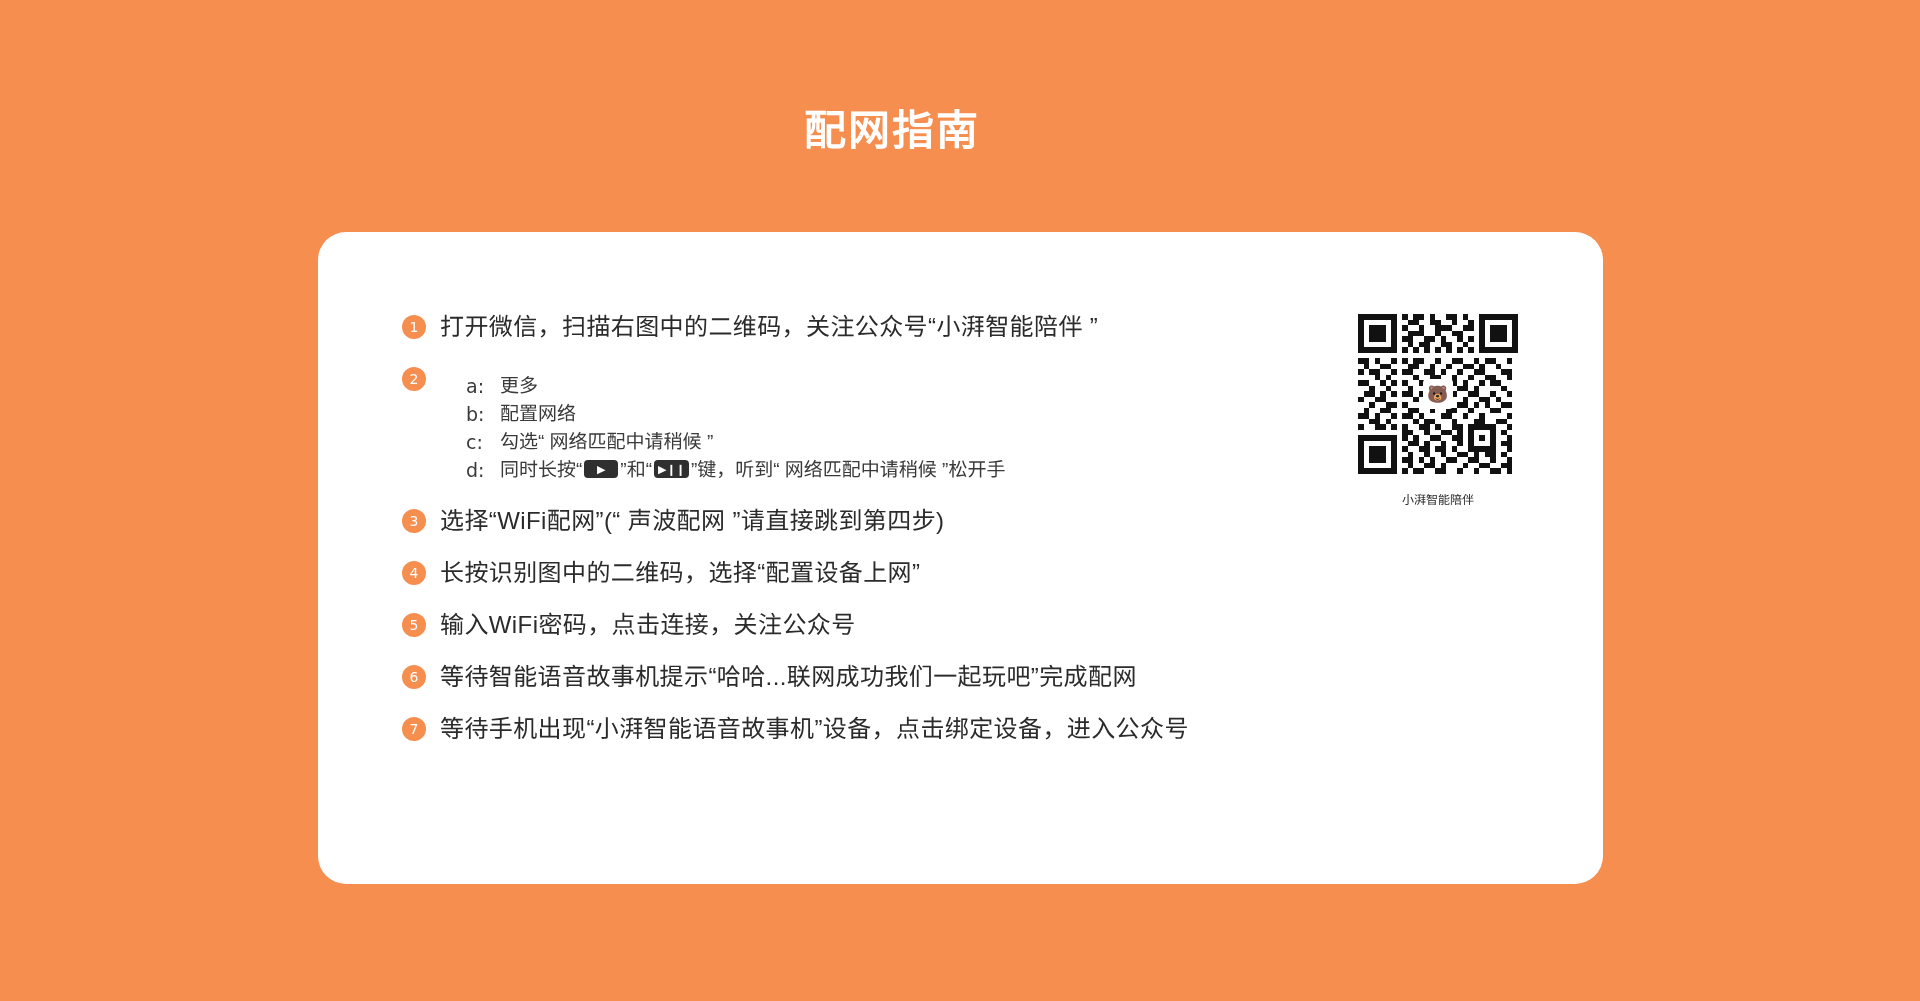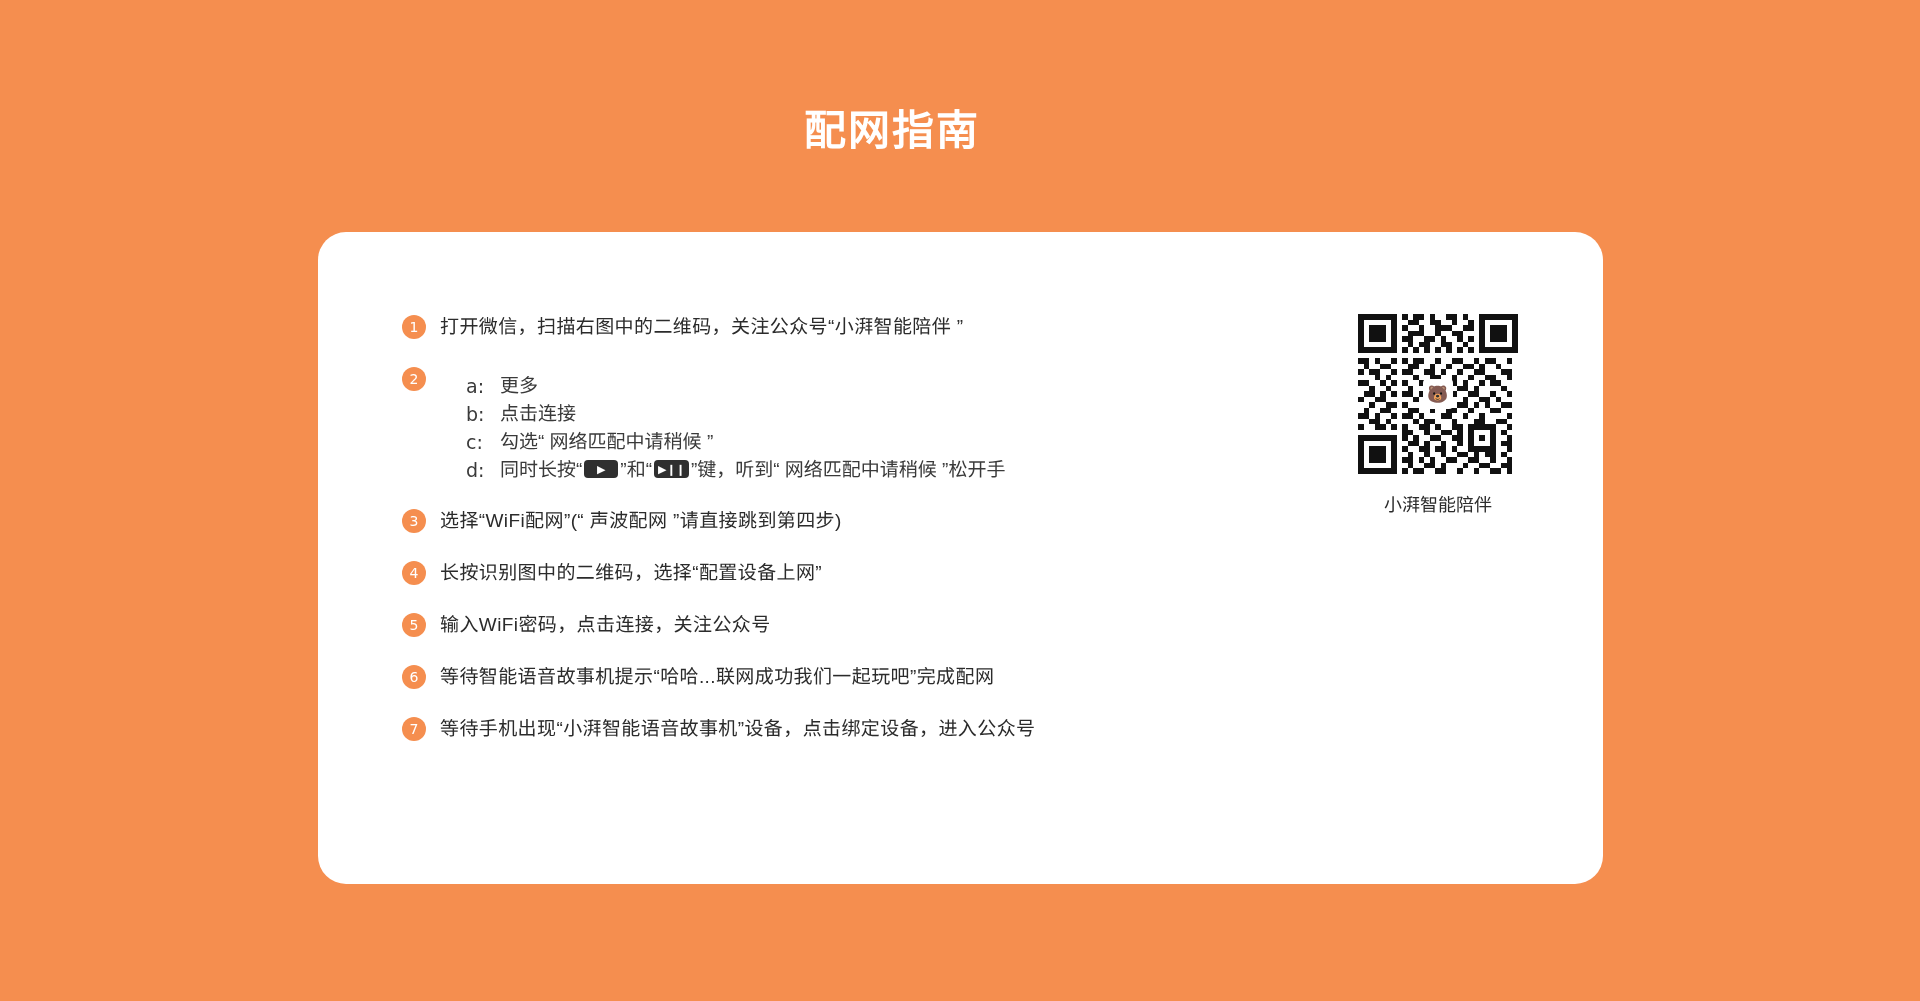--- a/index.html
+++ b/index.html
@@ -63,21 +63,21 @@
     line-height: 24px;
     text-align: center;
     margin-top: 3px;
     margin-right: 14px;
     font-family: "DejaVu Sans", sans-serif;
   }
   .step-body {
     flex: 1 1 auto;
   }
   .step-text {
-    font-size: 19px;
+    font-size: 24px;
     color: #2B2B2B;
     line-height: 30px;
     letter-spacing: 0.4px;
   }
   .sub-list {
     margin-top: 8px;
     margin-left: 26px;
   }
   .sub-item {
     font-size: 19px;
@@ -134,21 +134,21 @@
     background: #FFFFFF;
     border-radius: 4px;
     display: flex;
     align-items: center;
     justify-content: center;
     font-size: 17px;
     line-height: 1;
   }
   .qr-caption {
     margin-top: 16px;
-    font-size: 18px;
+    font-size: 12px;
     color: #2B2B2B;
   }
 </style>
 </head>
 <body>
 
 <div class="page">
 
   <div class="page-title">配网指南</div>
 
@@ -166,21 +166,21 @@
       <div class="step">
         <div class="badge">2</div>
         <div class="step-body">
           <div class="sub-list">
             <div class="sub-item">
               <span class="sub-key">a:</span>
               <span>更多</span>
             </div>
             <div class="sub-item">
               <span class="sub-key">b:</span>
-              <span>点击连接</span>
+              <span>配置网络</span>
             </div>
             <div class="sub-item">
               <span class="sub-key">c:</span>
               <span>勾选“ 网络匹配中请稍候 ”</span>
             </div>
             <div class="sub-item">
               <span class="sub-key">d:</span>
               <span>同时长按“</span>
               <span class="glyph">▶</span>
               <span>”和“</span>

